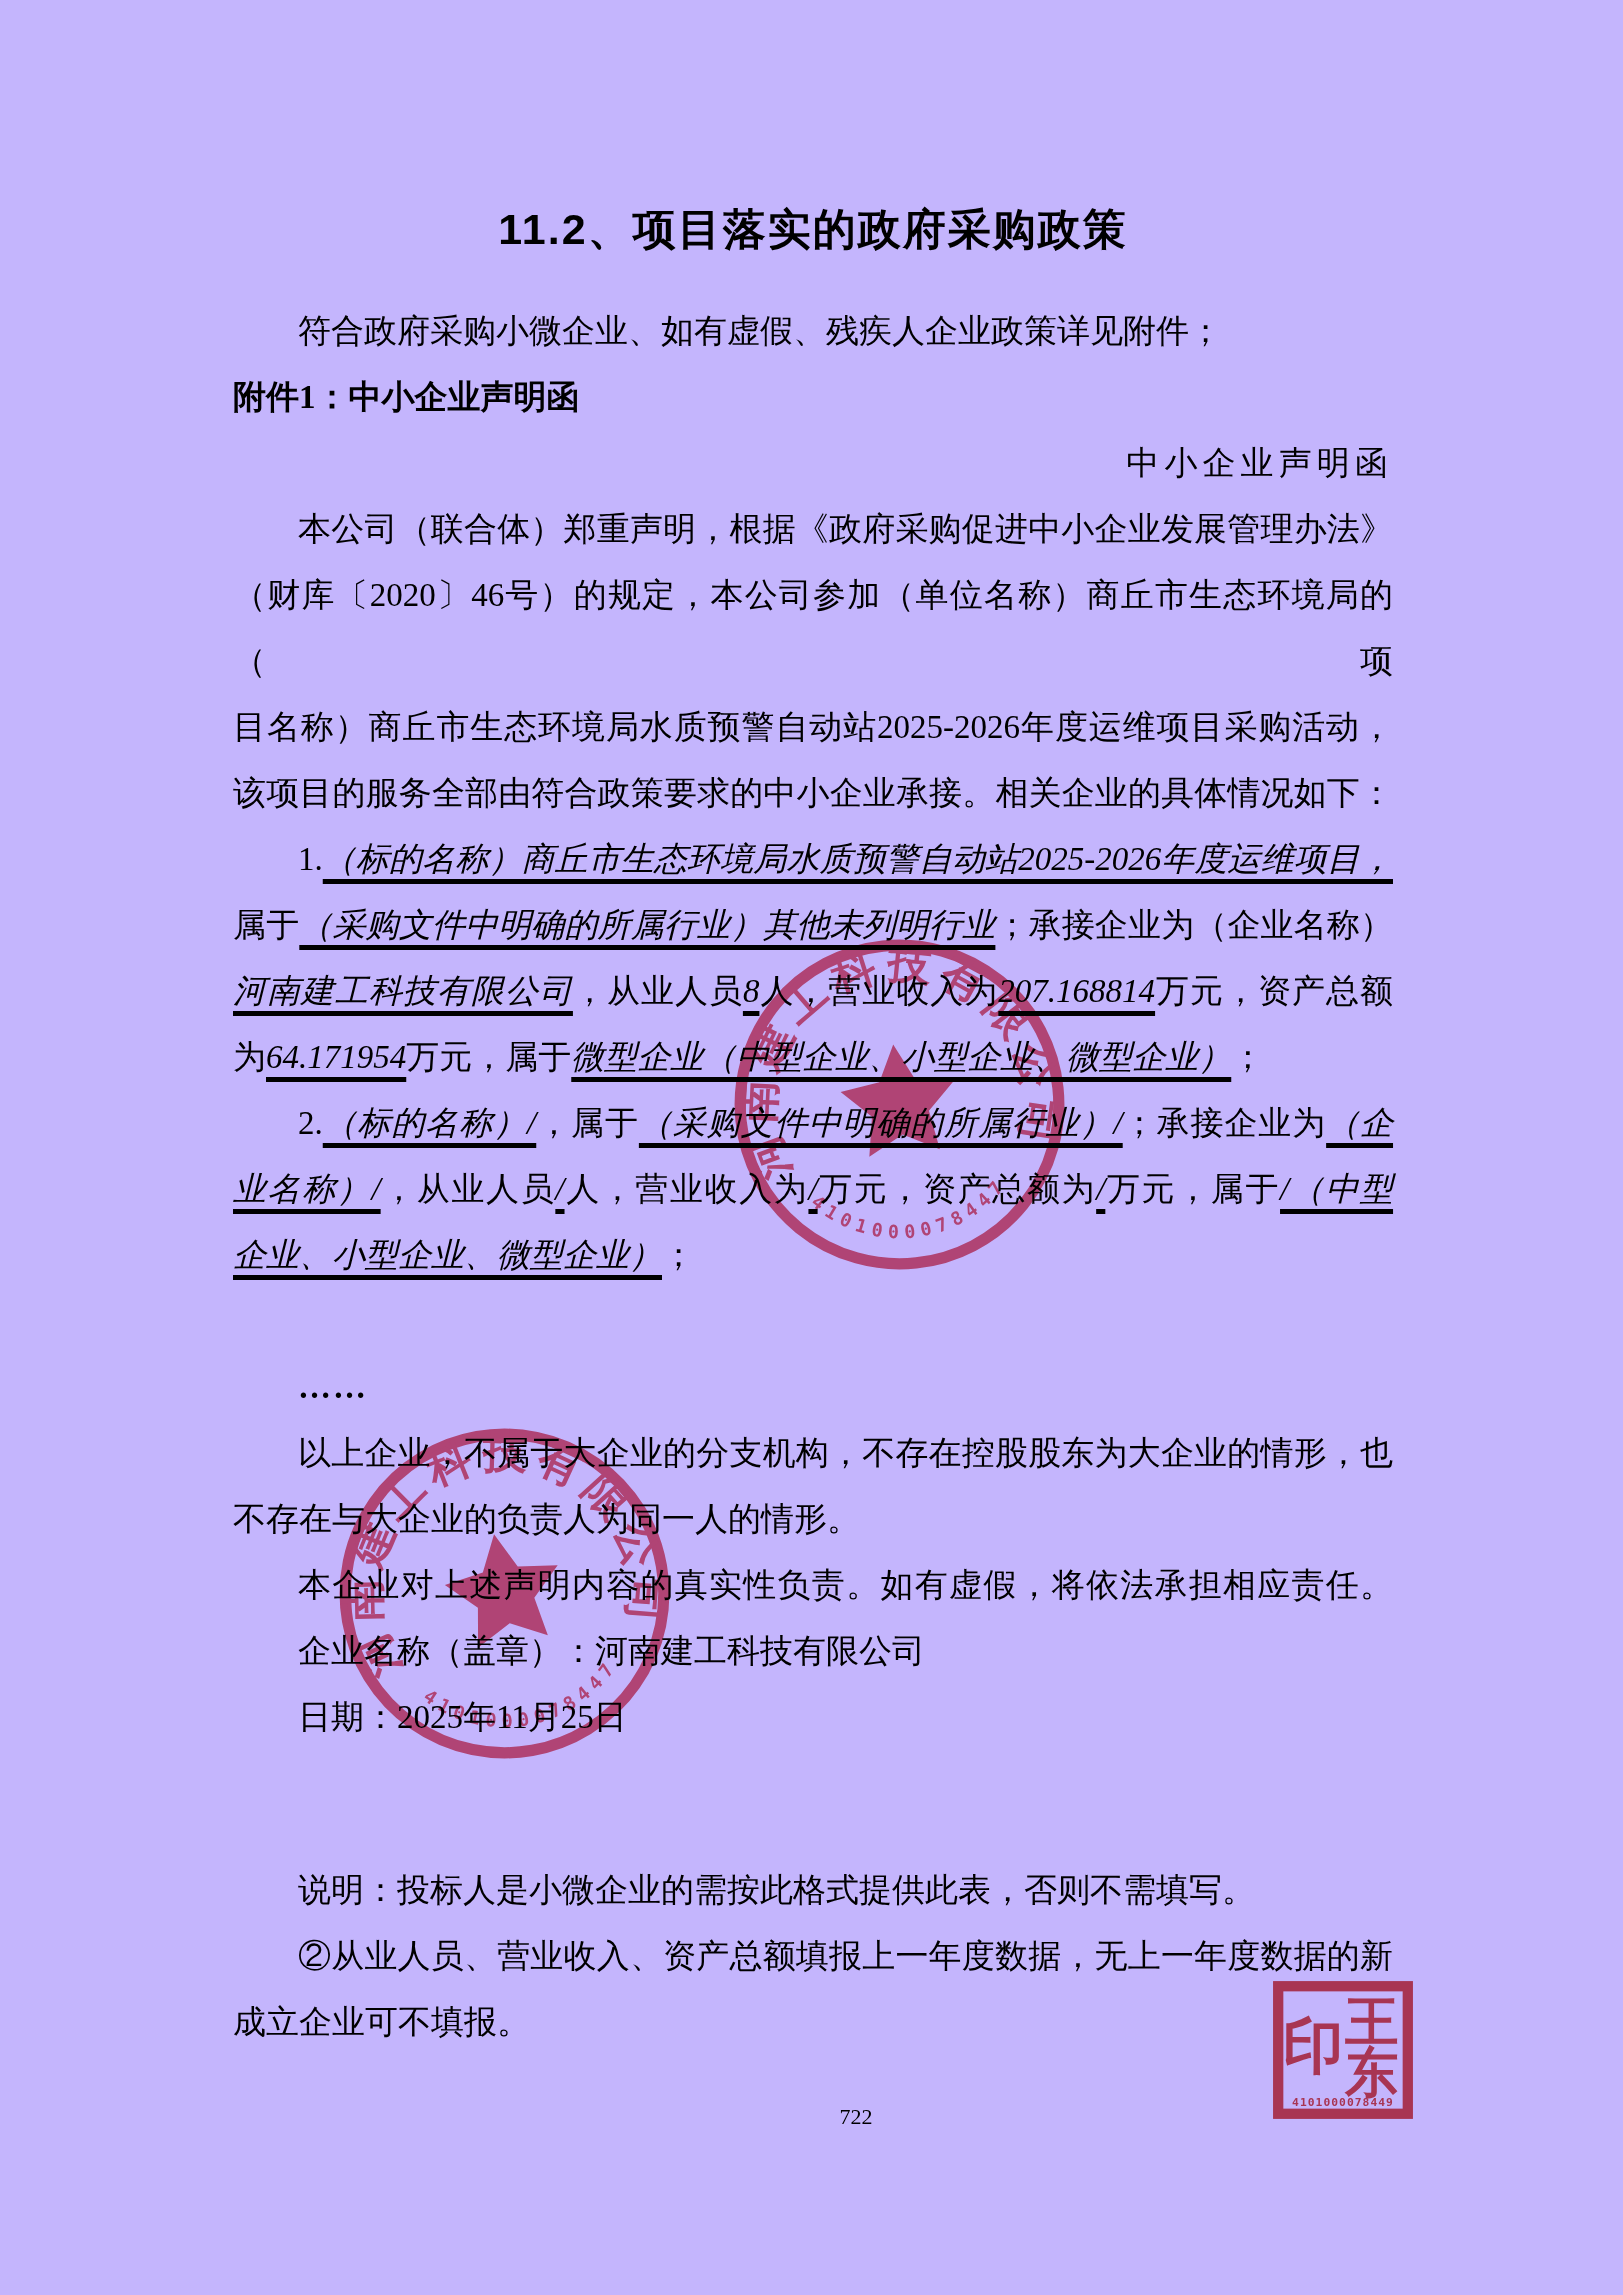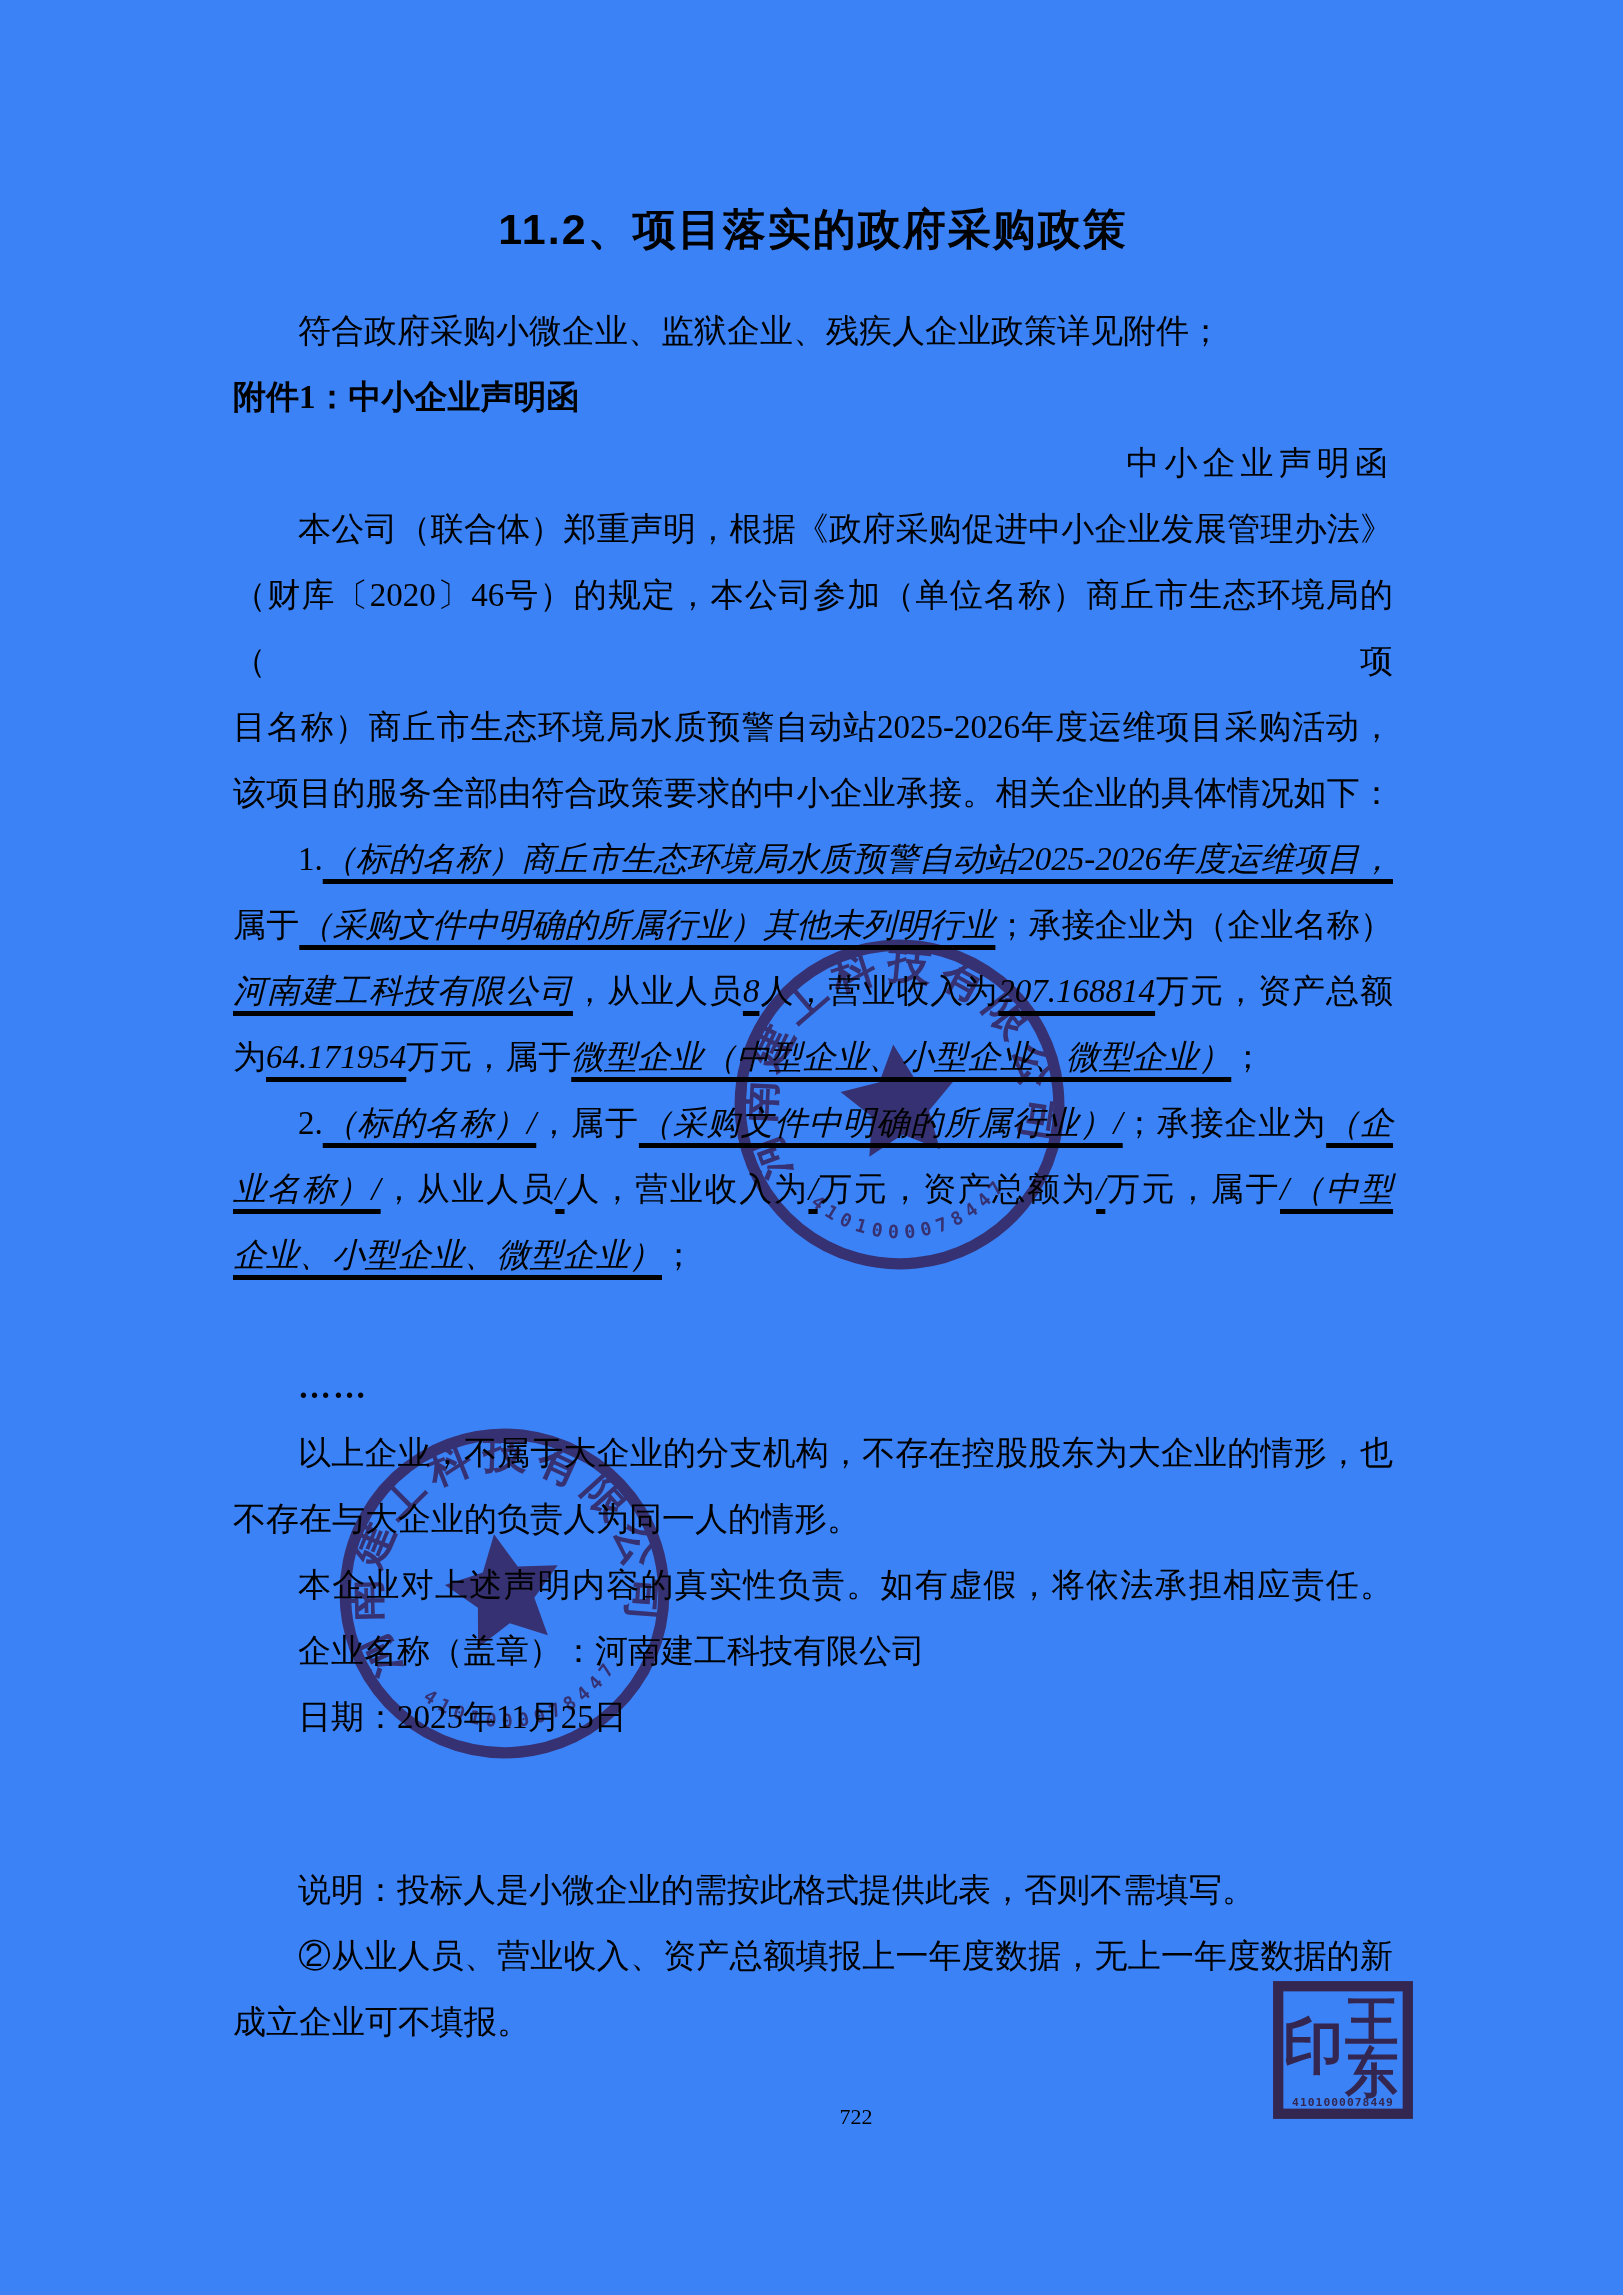--- a/index.html
+++ b/index.html
@@ -1,20 +1,20 @@
 <!DOCTYPE html>
 <html style="font-size:8.2px"><head>
 <meta charset="utf-8">
 <style>
   html,body{margin:0;padding:0;background:#ffffff;}
   .sheet{
     position:relative;
     width:1623px;
     height:2295px;
-    background:#3b82f6;
+    background:#c4b5fd;
     color:#000;
     font-family:"Liberation Serif","DejaVu Serif",serif;
     overflow:hidden;
   }
   .content{
     position:absolute;
     inset:0;
     padding:204px 230px 0 233px;
     box-sizing:border-box;
   }
@@ -75,21 +75,21 @@
 </style>
 </head>
 <body>
 
 <div class="sheet" data-name="document-page">
 
   <div class="content" data-name="page-content">
     <h1 class="doc-title" data-name="page-title">11.2、项目落实的政府采购政策</h1>
     <div data-name="body-text">
         <div class="block" data-name="intro">
-          <div class="line ind" data-name="text-line"><span data-name="text-segment">符合政府采购小微企业、监狱企业、残疾人企业政策详见附件；</span></div>
+          <div class="line ind" data-name="text-line"><span data-name="text-segment">符合政府采购小微企业、如有虚假、残疾人企业政策详见附件；</span></div>
         </div>
         <div class="block" data-name="attachment-heading">
           <div class="line" data-name="text-line"><span data-name="text-segment">附件1：中小企业声明函</span></div>
         </div>
         <div class="block" data-name="letter-title">
           <div class="line" data-name="text-line"><span data-name="text-segment">中小企业声明函</span></div>
         </div>
         <div class="block" data-name="declaration">
           <div class="line ind fill" data-name="text-line"><span data-name="text-segment">本公司（联合体）郑重声明，根据《政府采购促进中小企业发展管理办法》</span></div>
           <div class="line fill" data-name="text-line"><span data-name="text-segment">（财库〔2020〕46号）的规定，本公司参加（单位名称）商丘市生态环境局的（项</span></div>

